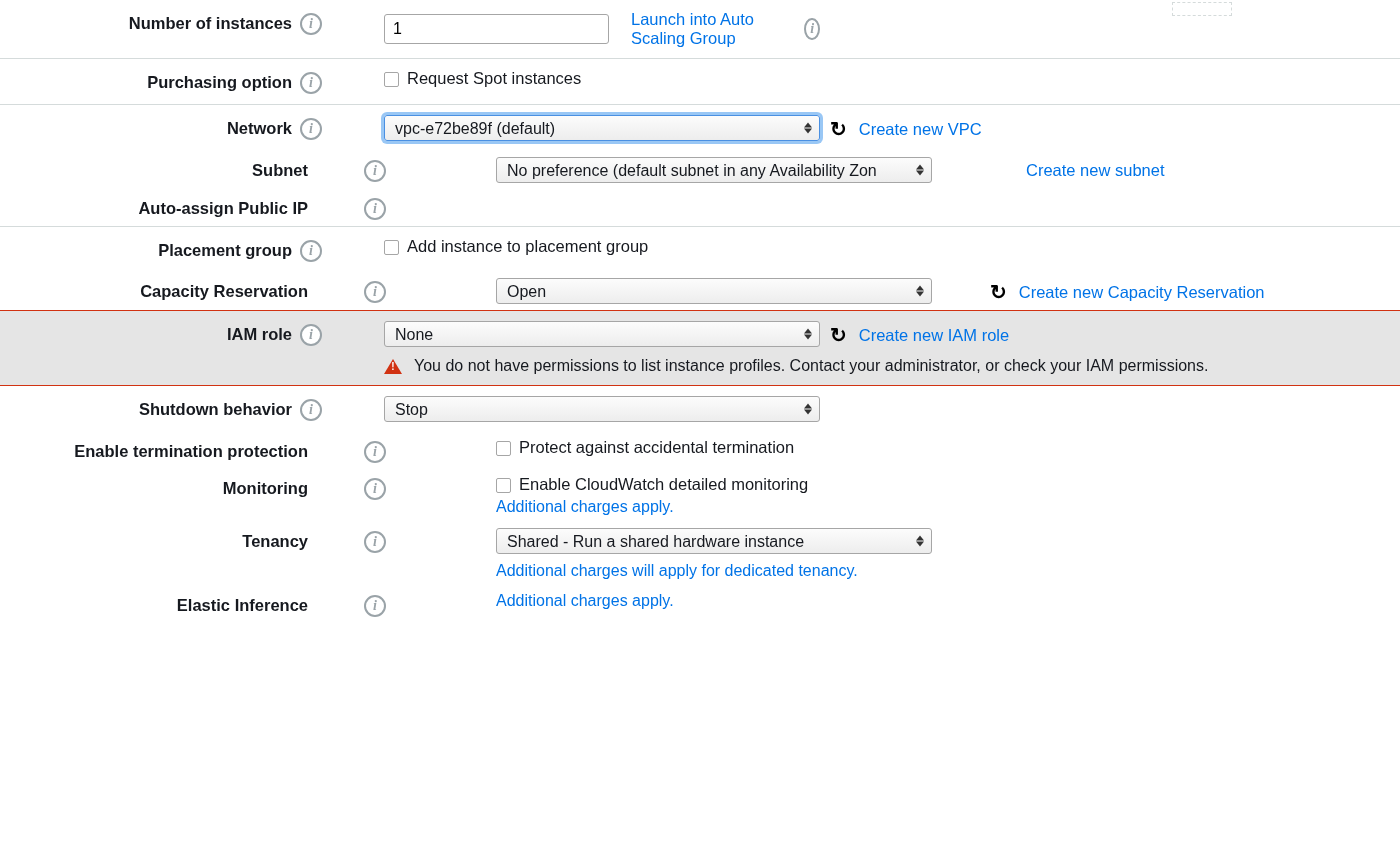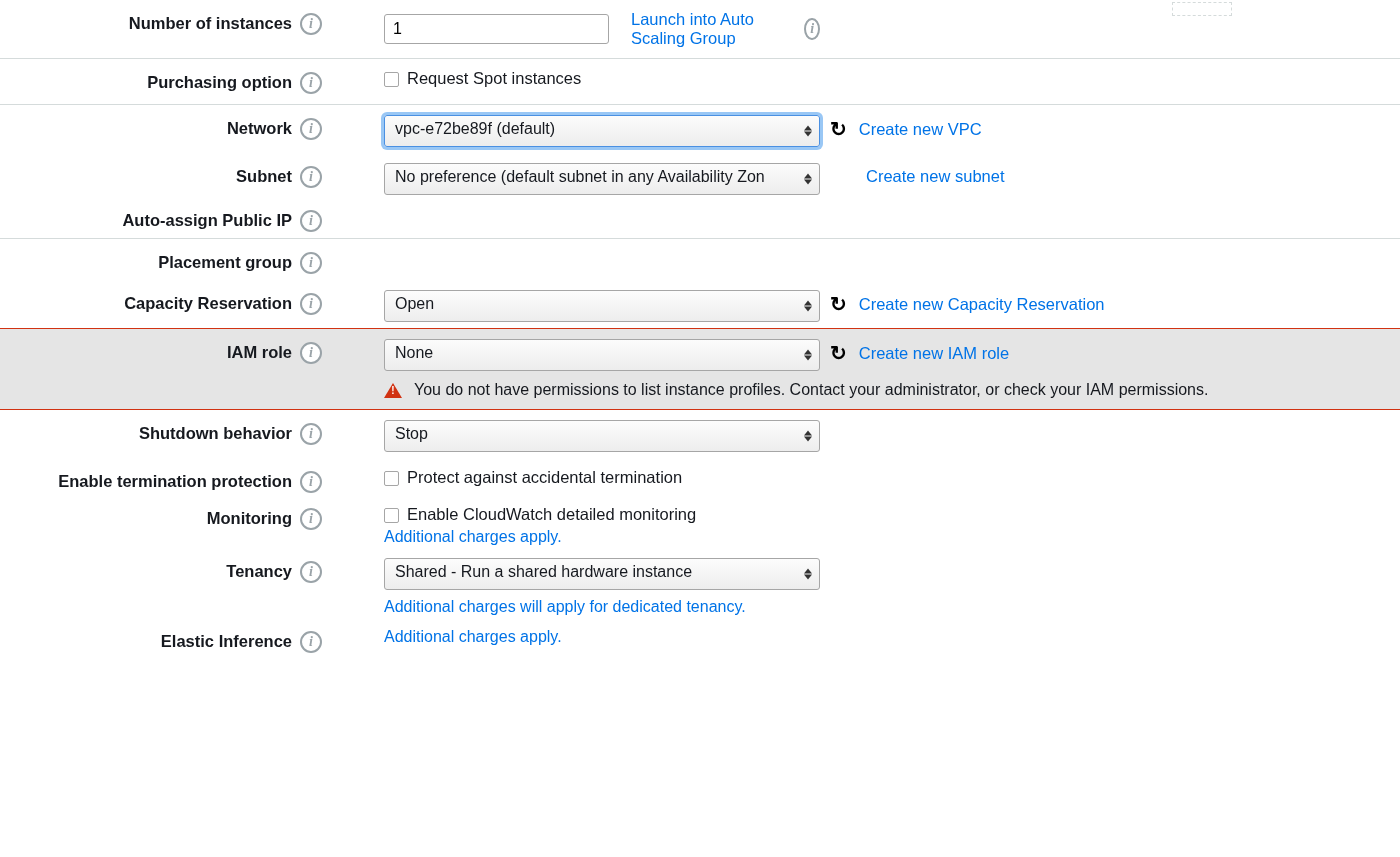--- a/index.html
+++ b/index.html
@@ -19,21 +19,21 @@
   .section.error-section {
     background: #e5e5e5;
     border-top: 1px solid #d13212;
     border-bottom: 1px solid #d13212;
   }
   .row {
     display: flex;
     align-items: flex-start;
     padding: 10px 0;
   }
-  .row.tight { padding: 6px 0; }
+  .row.tight { padding: 6px 16px; gap: 48px; }
   .label-cell {
     width: 300px;
     min-width: 300px;
     text-align: right;
     padding-right: 8px;
     padding-top: 4px;
     font-weight: 700;
     font-size: 16.5px;
     color: #16191f;
   }
@@ -93,21 +93,21 @@
     position: relative;
     width: 100%;
     max-width: 476px;
   }
   .select-wrap.focused .fake-select {
     box-shadow: 0 0 0 3px rgba(0,115,231,0.4);
     border-color: #4a90e2;
   }
   .fake-select {
     width: 100%;
-    height: 32px;
+    height: 26px;
     border: 1px solid #a6a6a6;
     border-radius: 3px;
     background: linear-gradient(to bottom, #fcfcfc 0%, #ededed 100%);
     padding: 4px 26px 4px 10px;
     font-size: 16px;
     text-align: left;
     position: relative;
     white-space: nowrap;
     overflow: hidden;
     text-overflow: ellipsis;
@@ -282,20 +282,26 @@
     <div class="label-cell">Auto-assign Public IP</div>
     <div class="info-cell"><span class="info-icon">i</span></div>
     <div class="extra-cell"></div>
   </div>
 </div>
 
 <div class="section">
   <div class="row">
     <div class="label-cell">Placement group</div>
     <div class="info-cell"><span class="info-icon">i</span></div>
+    <div class="control-cell">
+      <div class="control-line">
+        <span class="checkbox"></span>
+        <span class="check-label">Add instance to placement group</span>
+      </div>
+    </div>
     <div class="extra-cell"></div>
   </div>
 
   <div class="row tight">
     <div class="label-cell">Capacity Reservation</div>
     <div class="info-cell"><span class="info-icon">i</span></div>
     <div class="control-cell">
       <div class="select-wrap">
         <div class="fake-select">Open</div>
         <span class="select-arrows">

